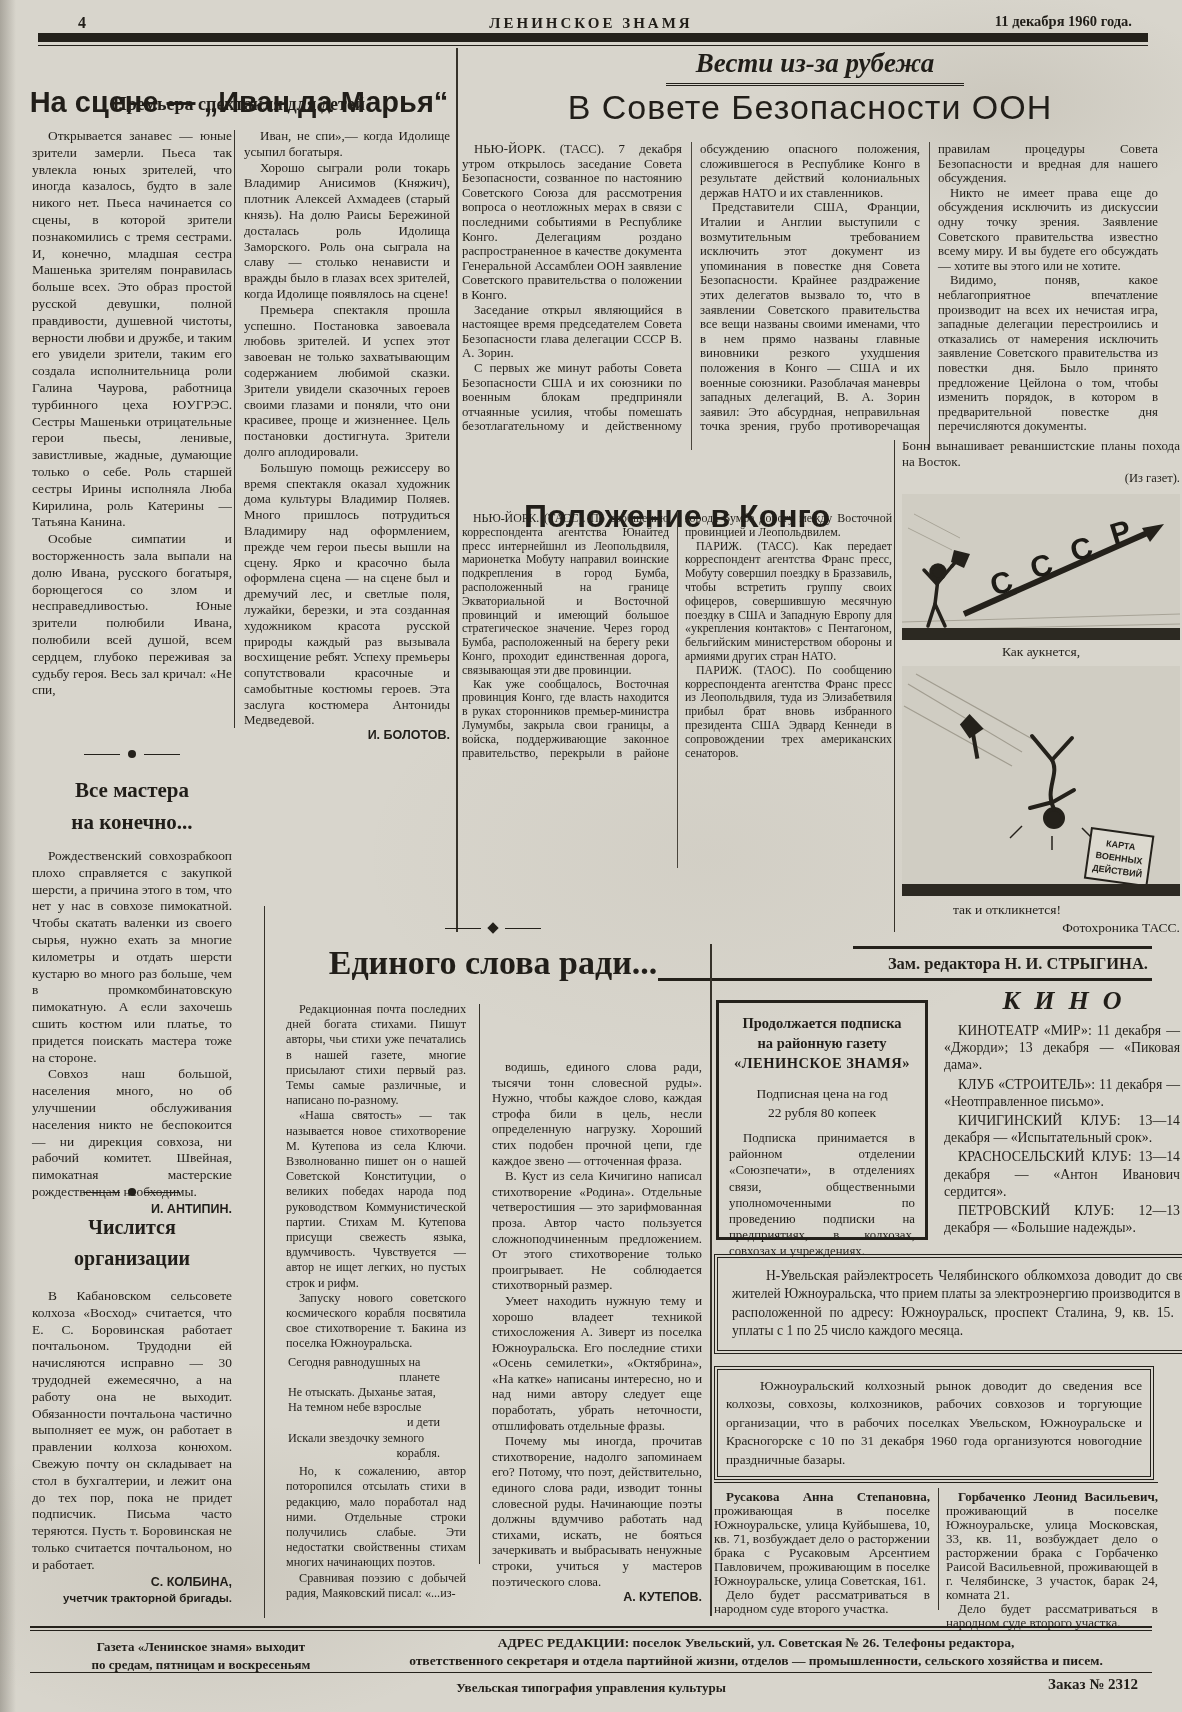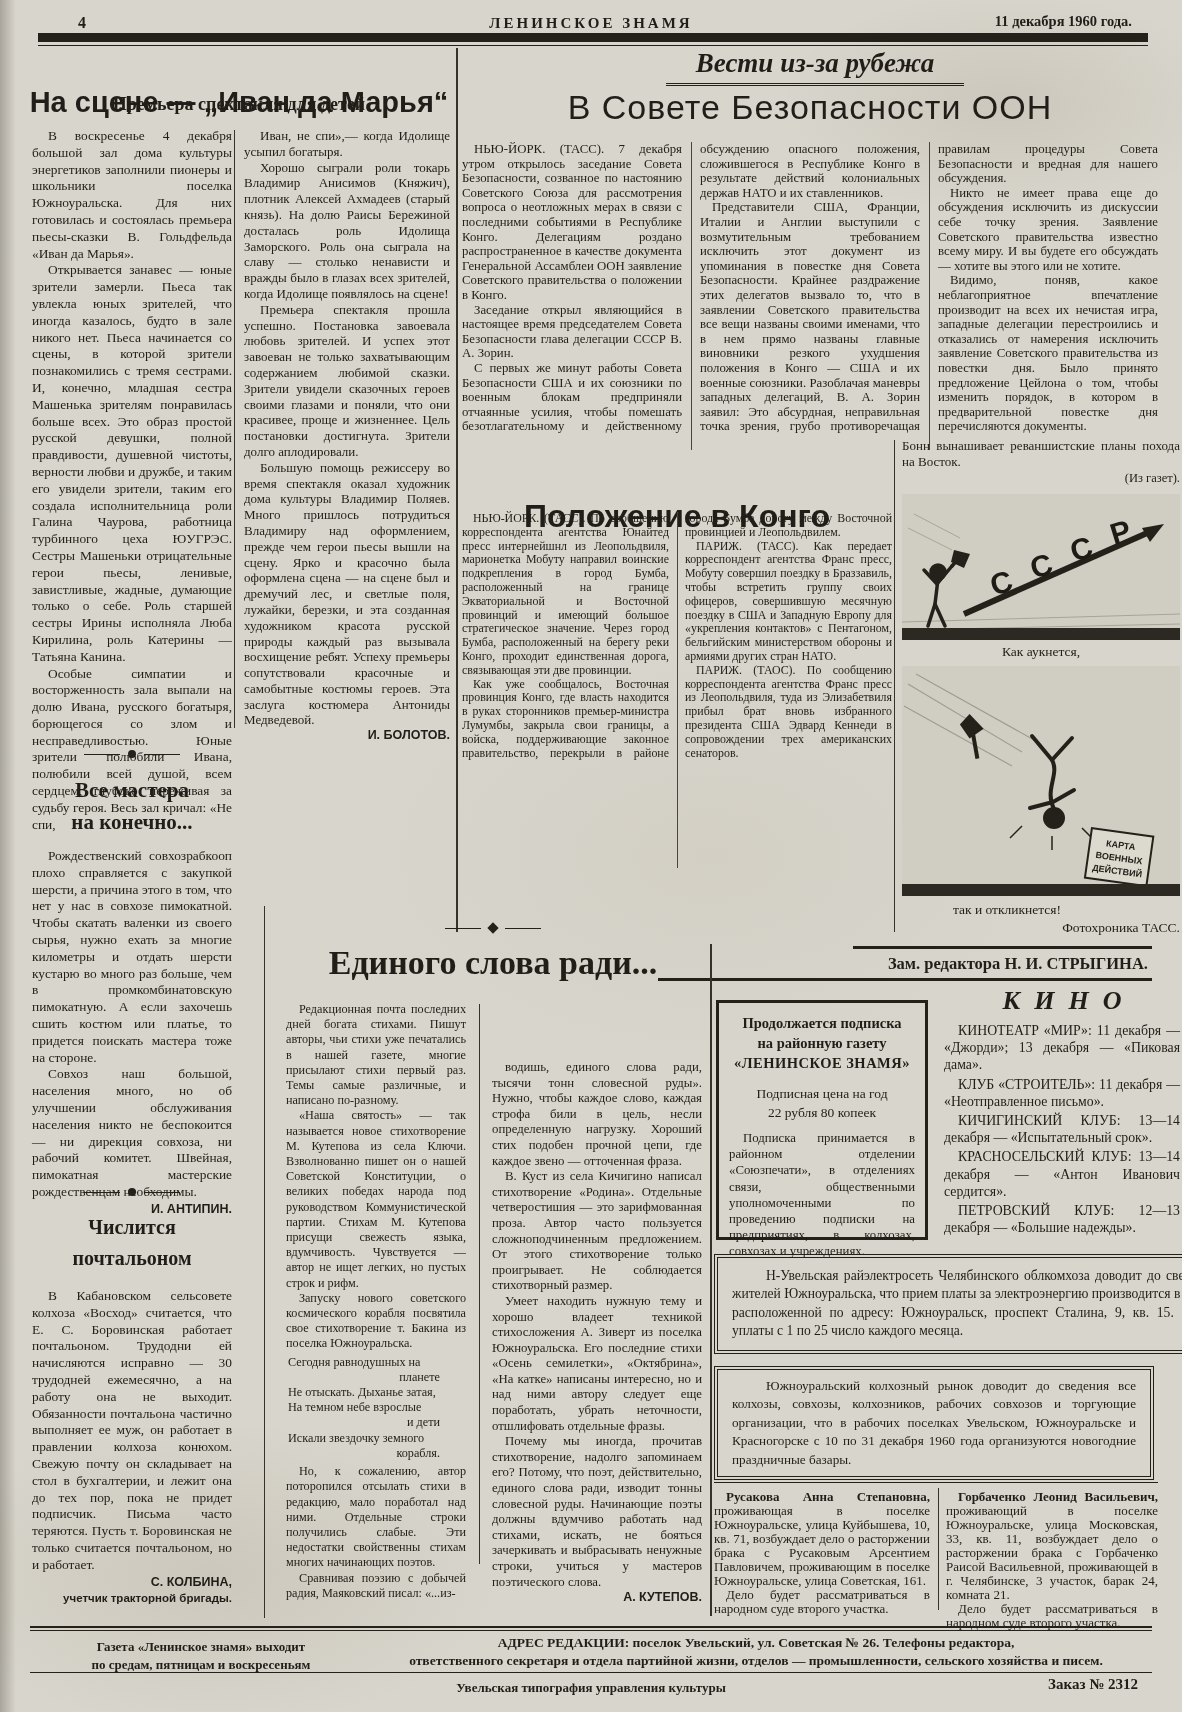--- a/index.html
+++ b/index.html
@@ -63,21 +63,20 @@
   <div class="abs" style="left:78px;top:14px;font-weight:bold;font-size:16px;">4</div>
   <div class="abs centered" style="left:0;top:15px;width:100%;font-weight:bold;font-size:15px;letter-spacing:3px;">ЛЕНИНСКОЕ ЗНАМЯ</div>
   <div class="abs" style="right:50px;top:13px;font-weight:bold;font-size:14.5px;">11 декабря 1960 года.</div>
   <div class="abs ink" style="left:38px;top:33px;width:1110px;height:9px;"></div>
   <div class="abs ink" style="left:38px;top:45px;width:1110px;height:1px;"></div>
 
   <div class="abs headline-sans" style="left:28px;top:50px;width:422px;font-size:29px;">На сцене — „Иван да Марья“</div>
   <div class="abs subhead" style="left:28px;top:94px;width:422px;font-size:18px;">Премьера спектакля для детей</div>
 
   <div class="abs bt" style="left:32px;top:128px;width:200px;">
-    <p>В воскресенье 4 декабря большой зал дома культуры энергетиков заполнили пионеры и школьники поселка Южноуральска. Для них готовилась и состоялась премьера пьесы-сказки В. Гольдфельда «Иван да Марья».</p>
     <p>Открывается занавес — юные зрители замерли. Пьеса так увлекла юных зрителей, что иногда казалось, будто в зале никого нет. Пьеса начинается со сцены, в которой зрители познакомились с тремя сестрами. И, конечно, младшая сестра Машенька зрителям понравилась больше всех. Это образ простой русской девушки, полной правдивости, душевной чистоты, верности любви и дружбе, и таким его увидели зрители, таким его создала исполнительница роли Галина Чаурова, работница турбинного цеха ЮУГРЭС. Сестры Машеньки отрицательные герои пьесы, ленивые, завистливые, жадные, думающие только о себе. Роль старшей сестры Ирины исполняла Люба Кирилина, роль Катерины — Татьяна Канина.</p>
     <p>Особые симпатии и восторженность зала выпали на долю Ивана, русского богатыря, борющегося со злом и несправедливостью. Юные зрители полюбили Ивана, полюбили всей душой, всем сердцем, глубоко переживая за судьбу героя. Весь зал кричал: «Не спи,</p>
   </div>
   <div class="vr thin" style="left:234px;top:130px;height:598px;"></div>
   <div class="abs bt2" style="left:244px;top:128px;width:206px;">
     <p>Иван, не спи»,— когда Идолище усыпил богатыря.</p>
     <p>Хорошо сыграли роли токарь Владимир Анисимов (Княжич), плотник Алексей Ахмадеев (старый князь). На долю Раисы Бережиной досталась роль Идолища Заморского. Роль она сыграла на славу — столько ненависти и вражды было в глазах всех зрителей, когда Идолище появлялось на сцене!</p>
     <p>Премьера спектакля прошла успешно. Постановка завоевала любовь зрителей. И успех этот завоеван не только захватывающим содержанием любимой сказки. Зрители увидели сказочных героев своими глазами и поняли, что они красивее, проще и жизненнее. Цель постановки достигнута. Зрители долго аплодировали.</p>
     <p>Большую помощь режиссеру во время спектакля оказал художник дома культуры Владимир Поляев. Много пришлось потрудиться Владимиру над оформлением, прежде чем герои пьесы вышли на сцену. Ярко и красочно была оформлена сцена — на сцене был и дремучий лес, и светлые поля, лужайки, березки, и эта созданная художником красота русской природы каждый раз вызывала восхищение ребят. Успеху премьеры сопутствовали красочные и самобытные костюмы героев. Эта заслуга костюмера Антониды Медведевой.</p>
     <p class="sig">И. БОЛОТОВ.</p>
@@ -98,40 +97,40 @@
     <p class="sig">И. АНТИПИН.</p>
   </div>
 
   <div class="abs dividot" style="left:32px;top:1188px;width:200px;">
     <span class="dl"></span>
       <span class="dd"></span>
       <span class="dl"></span>
   </div>
   <div class="abs centered" style="left:32px;top:1212px;width:200px;font-weight:bold;font-size:20px;line-height:31px;">
     <span style="display:block">Числится</span>
-    <span style="display:block">почтальоном</span>
+    <span style="display:block">организации</span>
   </div>
   <div class="abs bt" style="left:32px;top:1288px;width:200px;">
     <p>В Кабановском сельсовете колхоза «Восход» считается, что Е. С. Боровинская работает почтальоном. Трудодни ей начисляются исправно — 30 трудодней ежемесячно, а на работу она не выходит. Обязанности почтальона частично выполняет ее муж, он работает в правлении колхоза конюхом. Свежую почту он складывает на стол в бухгалтерии, и лежит она до тех пор, пока не придет подписчик. Письма часто теряются. Пусть т. Боровинская не только считается почтальоном, но и работает.</p>
     <p class="sig">С. КОЛБИНА,</p>
     <p class="sig2">учетчик тракторной бригады.</p>
   </div>
 
   <div class="vr" style="left:456px;top:48px;height:884px;"></div>
 
   <div class="abs centered" style="left:470px;top:48px;width:690px;">
     <span style="display:inline-block;font-weight:bold;font-style:italic;font-size:27px;border-bottom:3px double #24211b;padding:0 30px 4px;">Вести из-за рубежа</span>
   </div>
   <div class="abs centered" style="left:462px;top:88px;width:696px;font-family:'Liberation Sans',sans-serif;font-size:34px;letter-spacing:1px;">В Совете Безопасности ООН</div>
   <div class="abs un-body" style="left:462px;top:142px;width:696px;height:308px;">
     <p>НЬЮ-ЙОРК. (ТАСС). 7 декабря утром открылось заседание Совета Безопасности, созванное по настоянию Советского Союза для рассмотрения вопроса о неотложных мерах в связи с последними событиями в Республике Конго. Делегациям роздано распространенное в качестве документа Генеральной Ассамблеи ООН заявление Советского правительства о положении в Конго.</p>
     <p>Заседание открыл являющийся в настоящее время председателем Совета Безопасности глава делегации СССР В. А. Зорин.</p>
     <p>С первых же минут работы Совета Безопасности США и их союзники по военным блокам предприняли отчаянные усилия, чтобы помешать безотлагательному и действенному обсуждению опасного положения, сложившегося в Республике Конго в результате действий колониальных держав НАТО и их ставленников.</p>
     <p>Представители США, Франции, Италии и Англии выступили с возмутительным требованием исключить этот документ из упоминания в повестке дня Совета Безопасности. Крайнее раздражение этих делегатов вызвало то, что в заявлении Советского правительства все вещи названы своими именами, что в нем прямо названы главные виновники резкого ухудшения положения в Конго — США и их военные союзники. Разоблачая маневры западных делегаций, В. А. Зорин заявил: Это абсурдная, неправильная точка зрения, грубо противоречащая правилам процедуры Совета Безопасности и вредная для нашего обсуждения.</p>
-    <p>Никто не имеет права еще до обсуждения исключить из дискуссии себе точку зрения. Заявление Советского правительства известно всему миру. И вы будете его обсуждать — хотите вы этого или не хотите.</p>
+    <p>Никто не имеет права еще до обсуждения исключить из дискуссии одну точку зрения. Заявление Советского правительства известно всему миру. И вы будете его обсуждать — хотите вы этого или не хотите.</p>
     <p>Видимо, поняв, какое неблагоприятное впечатление производит на всех их нечистая игра, западные делегации перестроились и отказались от намерения исключить заявление Советского правительства из повестки дня. Было принято предложение Цейлона о том, чтобы изменить порядок, в котором в предварительной повестке дня перечисляются документы.</p>
   </div>
 
   <div class="abs headline-sans" style="left:462px;top:462px;width:430px;font-size:32px;">Положение в Конго</div>
   <div class="abs congo-body" style="left:462px;top:512px;width:430px;height:356px;">
     <p>НЬЮ-ЙОРК. (ТАСС). По сообщению корреспондента агентства Юнайтед пресс интернейшнл из Леопольдвиля, марионетка Мобуту направил воинские подкрепления в город Бумба, расположенный на границе Экваториальной и Восточной провинций и имеющий большое стратегическое значение. Через город Бумба, расположенный на берегу реки Конго, проходит единственная дорога, связывающая эти две провинции.</p>
     <p>Как уже сообщалось, Восточная провинция Конго, где власть находится в руках сторонников премьер-министра Лумумбы, закрыла свои границы, а войска, поддерживающие законное правительство, перекрыли в районе города Бумба дорогу между Восточной провинцией и Леопольдвилем.</p>
     <p>ПАРИЖ. (ТАСС). Как передает корреспондент агентства Франс пресс, Мобуту совершил поездку в Браззавиль, чтобы встретить группу своих офицеров, совершившую месячную поездку в США и Западную Европу для «укрепления контактов» с Пентагоном, бельгийским министерством обороны и армиями других стран НАТО.</p>
     <p>ПАРИЖ. (ТАОС). По сообщению корреспондента агентства Франс пресс из Леопольдвиля, туда из Элизабетвиля прибыл брат вновь избранного президента США Эдвард Кеннеди в сопровождении трех американских сенаторов.</p>
   </div>
@@ -264,21 +263,21 @@
       <p>КЛУБ «СТРОИТЕЛЬ»: 11 декабря — «Неотправленное письмо».</p>
       <p>КИЧИГИНСКИЙ КЛУБ: 13—14 декабря — «Испытательный срок».</p>
       <p>КРАСНОСЕЛЬСКИЙ КЛУБ: 13—14 декабря — «Антон Иванович сердится».</p>
       <p>ПЕТРОВСКИЙ КЛУБ: 12—13 декабря — «Большие надежды».</p>
     </div>
   </div>
 
   <div class="abs boxed2 notice-text" style="left:714px;top:1254px;width:522px;padding:9px 14px;">
     <p>Н-Увельская райэлектросеть Челябинского облкомхоза доводит до сведения жителей Южноуральска, что прием платы за электроэнергию производится в кассе, расположенной по адресу: Южноуральск, проспект Сталина, 9, кв. 15. Сроки уплаты с 1 по 25 число каждого месяца.</p>
   </div>
-  <div class="abs boxed2 notice-text" style="left:714px;top:1366px;width:440px;padding:7px 14px;font-size:13.2px;">
+  <div class="abs boxed2 notice-text" style="left:714px;top:1366px;width:440px;padding:7px 8px;font-size:13.2px;">
     <p>Южноуральский колхозный рынок доводит до сведения все колхозы, совхозы, колхозников, рабочих совхозов и торгующие организации, что в рабочих поселках Увельском, Южноуральске и Красногорске с 10 по 31 декабря 1960 года организуются новогодние праздничные базары.</p>
   </div>
 
   <div class="hr" style="left:714px;top:1482px;width:444px;height:1px;"></div>
   <div class="abs divorce" style="left:714px;top:1490px;width:216px;">
     <p><span class="nm">Русакова Анна Степановна,</span> <span>проживающая в поселке Южноуральске, улица Куйбышева, 10, кв. 71, возбуждает дело о расторжении брака с Русаковым Арсентием Павловичем, проживающим в поселке Южноуральске, улица Советская, 161.</span></p>
     <p>Дело будет рассматриваться в народном суде второго участка.</p>
   </div>
   <div class="vr thin" style="left:938px;top:1488px;height:122px;"></div>
   <div class="abs divorce" style="left:946px;top:1490px;width:212px;">

